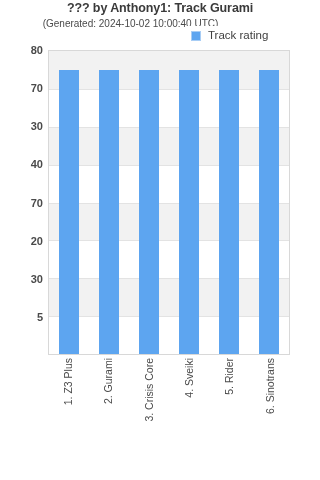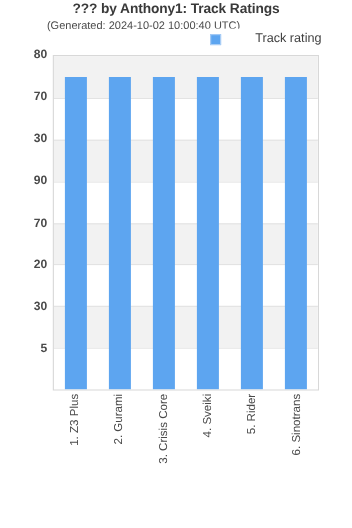--- a/index.html
+++ b/index.html
@@ -65,21 +65,20 @@
     background: #5da5f0;
     border: 1px solid #a8cdf5;
     box-sizing: border-box;
     flex: none;
   }
   .legend-label {
     font-size: 11.5px;
     color: #3f3f3f;
     white-space: nowrap;
     line-height: 1;
-    margin-left: 24px;
   }
 
   
   .plot-area {
     position: absolute;
     left: 48px;
     top: 50px;
     width: 242px;
     height: 305px;
     border: 1px solid #d8d8d8;
@@ -174,34 +173,34 @@
     color: #4a4a4a;
     white-space: nowrap;
     line-height: 1;
   }
 </style>
 </head>
 <body>
 
 <div id="chart-root">
 
-  <div class="chart-title">??? by Anthony1: Track Ratings</div>
+  <div class="chart-title">??? by Anthony1: Track Gurami</div>
 
   <div class="chart-subtitle">(Generated: 2024-10-02 10:00:40 UTC)</div>
 
   <div class="legend">
     <span class="legend-swatch" style="background: rgb(93, 165, 240);"></span>
     <span class="legend-label">Track rating</span>
   </div>
 
   <div class="y-axis">
     <span class="y-tick" style="top:0%">80</span>
     <span class="y-tick" style="top:12.5%">70</span>
     <span class="y-tick" style="top:25%">30</span>
-    <span class="y-tick" style="top:37.5%">90</span>
+    <span class="y-tick" style="top:37.5%">40</span>
     <span class="y-tick" style="top:50%">70</span>
     <span class="y-tick" style="top:62.5%">20</span>
     <span class="y-tick" style="top:75%">30</span>
     <span class="y-tick" style="top:87.5%">5</span>
   </div>
 
   <div class="plot-area">
     <div class="bands">
       <div class="band shade" style="top:0%"></div>
       <div class="band plain" style="top:12.5%"></div>

